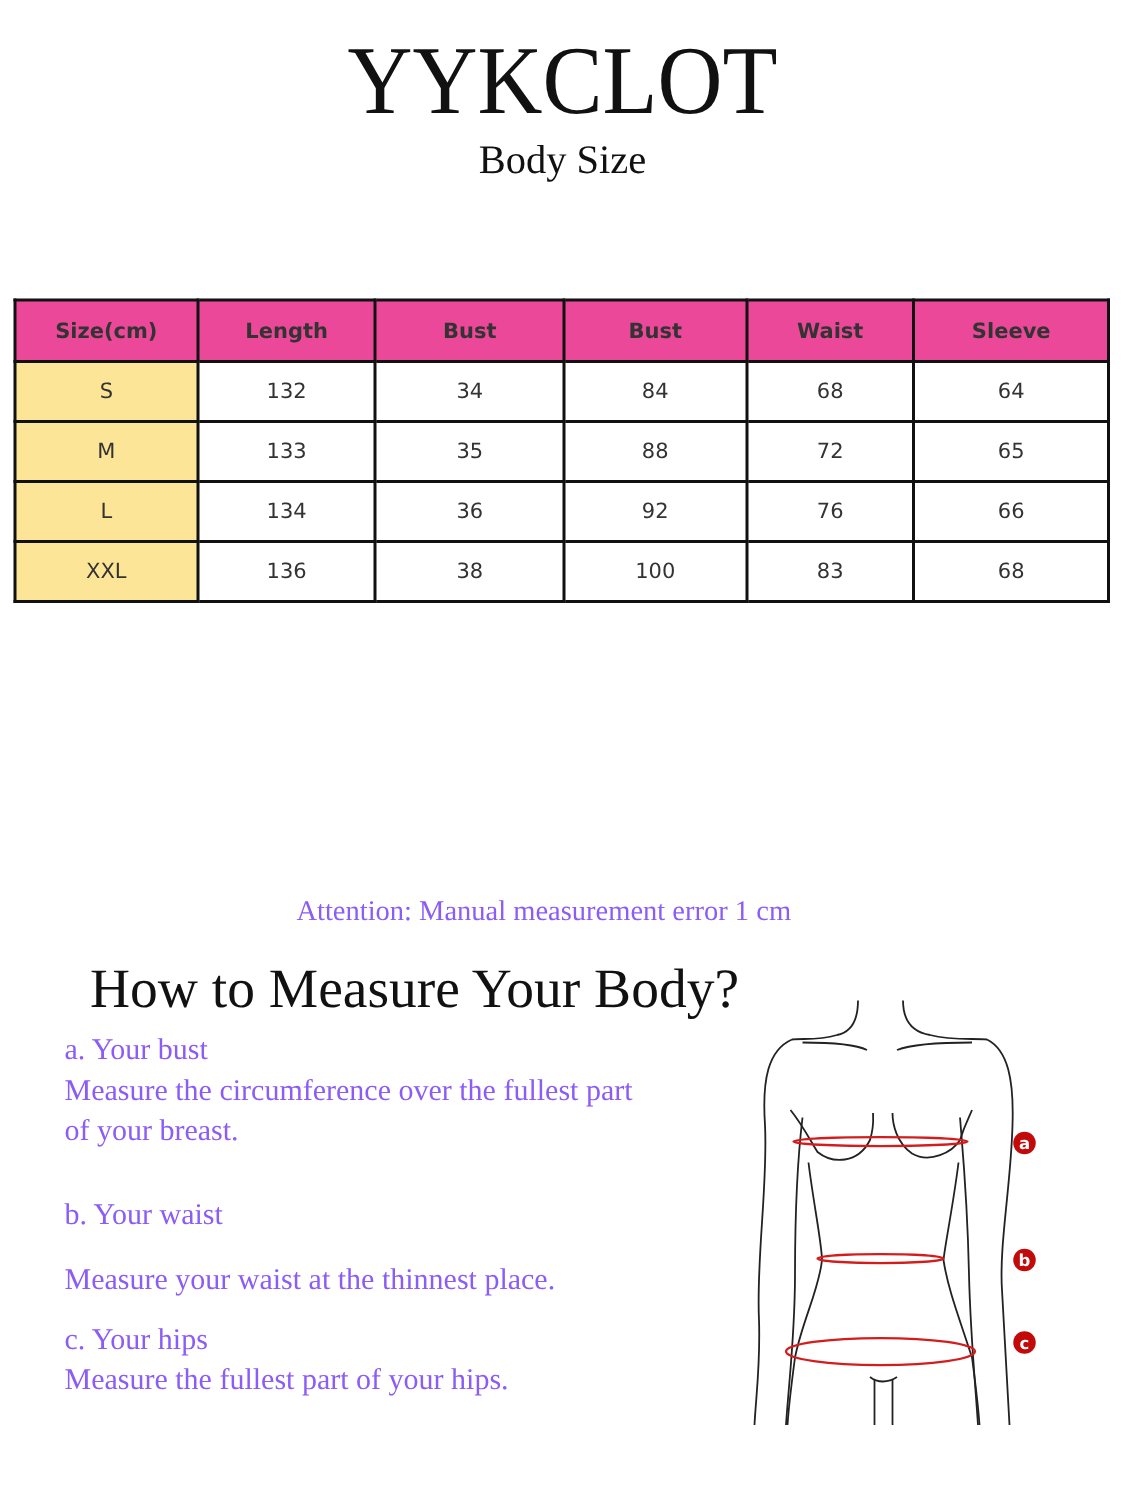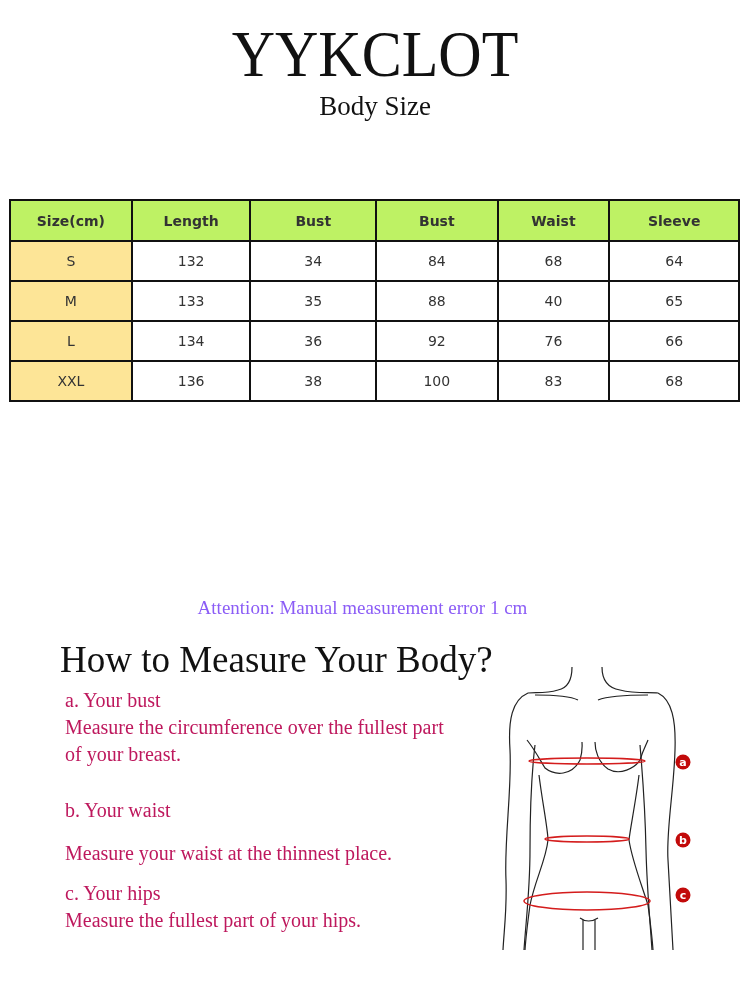--- a/index.html
+++ b/index.html
@@ -1,25 +1,25 @@
 <!DOCTYPE html>
 <html><head>
 <meta charset="utf-8">
 <style>
   html, body { margin:0; padding:0; background:#ffffff; }
   body { width:750px; height:1000px; position:relative; overflow:hidden; font-family:"Liberation Serif", serif; color:#111; }
   .brand { position:absolute; top:22px; left:0; width:750px; text-align:center; font-family:"Liberation Serif", serif; font-size:60px; line-height:64px; letter-spacing:0px; color:#111; transform:scaleY(1.08); }
   .subtitle { position:absolute; top:90px; left:0; width:750px; text-align:center; font-size:27px; line-height:32px; color:#111; }
   table.size-table { position:absolute; top:199px; left:9px; width:731px; border-collapse:collapse; font-family:"DejaVu Sans", sans-serif; }
   table.size-table td, table.size-table th { border:2px solid #111; text-align:center; height:38px; padding:0; font-size:14px; color:#333; }
-  table.size-table th { background:#bef264; font-weight:bold; color:#333; height:39px; font-size:14px;text-align:center; }
+  table.size-table th { background:#ec4899; font-weight:bold; color:#333; height:39px; font-size:14px;text-align:center; }
   table.size-table td.size-col { background:#fde597; font-weight:normal; }
   .attention { position:absolute; top:596px; left:0; width:725px; text-align:center; color:#8b5cf6; font-size:19px; line-height:24px; }
   .howto { position:absolute; top:638px; left:60px; font-size:37px; line-height:44px; color:#111; }
-  .instr { position:absolute; left:65px; font-size:20px; line-height:28px; color:#be185d; }
+  .instr { position:absolute; left:43px; font-size:20px; line-height:28px; color:#8b5cf6; }
   .figure { position:absolute; left:490px; top:650px; width:220px; height:300px; }
   .marker { fill:#c20a0a; }
 </style>
 </head>
 <body>
 
 <div class="brand">YYKCLOT</div>
 <div class="subtitle">Body Size</div>
 
 <table class="size-table">
@@ -48,21 +48,21 @@
       <td>34</td>
       <td>84</td>
       <td>68</td>
       <td>64</td>
     </tr>
     <tr>
       <td class="size-col">M</td>
       <td>133</td>
       <td>35</td>
       <td>88</td>
-      <td>40</td>
+      <td>72</td>
       <td>65</td>
     </tr>
     <tr>
       <td class="size-col">L</td>
       <td>134</td>
       <td>36</td>
       <td>92</td>
       <td>76</td>
       <td>66</td>
     </tr>

